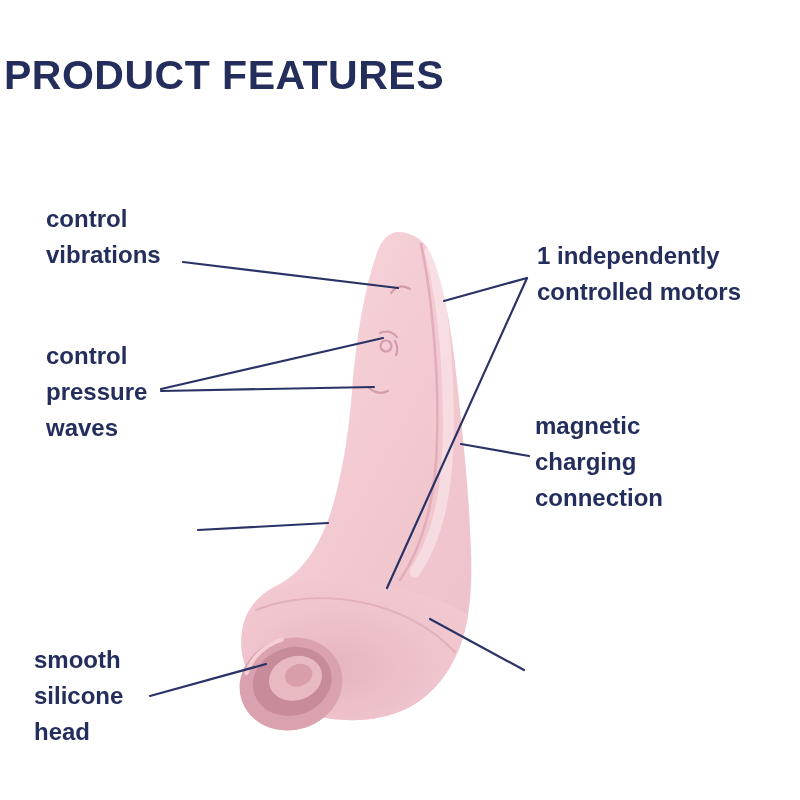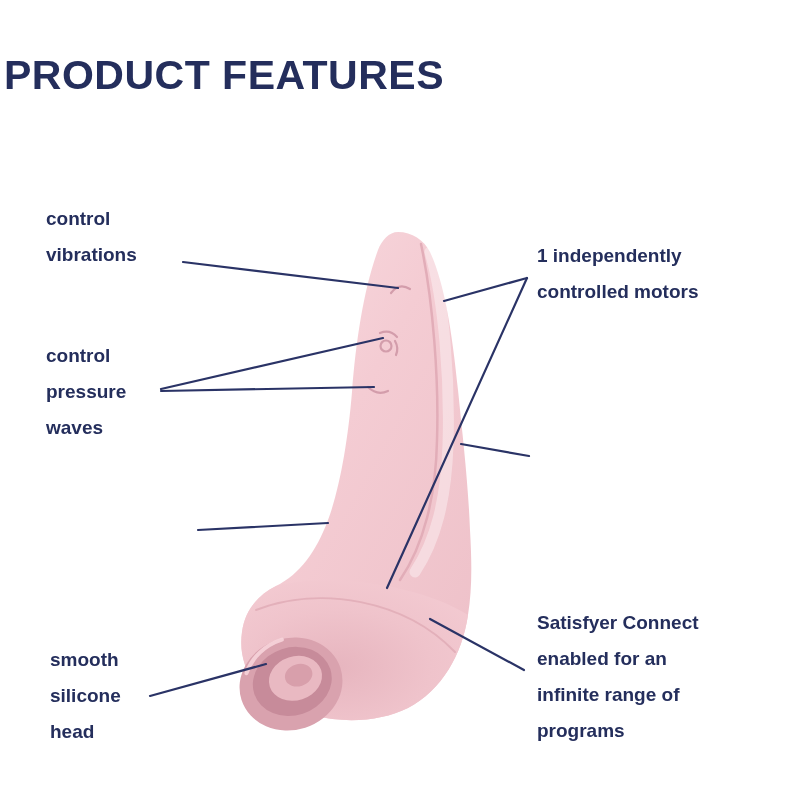--- a/index.html
+++ b/index.html
@@ -24,30 +24,30 @@
   .page-title{
     position:absolute;
     left:4px;top:52px;width:800px;
     font-size:41px;
     font-weight:800;
     letter-spacing:0.5px;
     color:var(--text-navy);
   }
   .feature-label{
     position:absolute;
-    font-size:19px;
+    font-size:24px;
     line-height:36px;
     font-weight:600;
     color:var(--text-navy);
     white-space:pre-line;
   }
   .lbl-control-vibrations{left:46px;top:201px;}
   .lbl-control-pressure-waves{left:46px;top:338px;}
   .lbl-ergonomic{left:46px;top:502px;}
-  .lbl-smooth-head{left:50px;top:642px;}
+  .lbl-smooth-head{left:34px;top:642px;}
   .lbl-motors{left:537px;top:238px;}
   .lbl-magnetic{left:535px;top:408px;}
   .lbl-connect{left:537px;top:605px;}
   svg.overlay{position:absolute;left:0;top:0;}
 </style>
 </head>
 <body>
 
 <div class="stage">
 
@@ -126,18 +126,17 @@
   <div class="feature-label lbl-control-vibrations">control
 vibrations</div>
   <div class="feature-label lbl-control-pressure-waves">control
 pressure
 waves</div>
   <div class="feature-label lbl-smooth-head">smooth
 silicone
 head</div>
   <div class="feature-label lbl-motors">1 independently
 controlled motors</div>
-  <div class="feature-label lbl-connect">Satisfyer Connect
-enabled for an
-infinite range of
-programs</div>
+  <div class="feature-label lbl-magnetic">magnetic
+charging
+connection</div>
 
 </div>
 
 </body></html>

